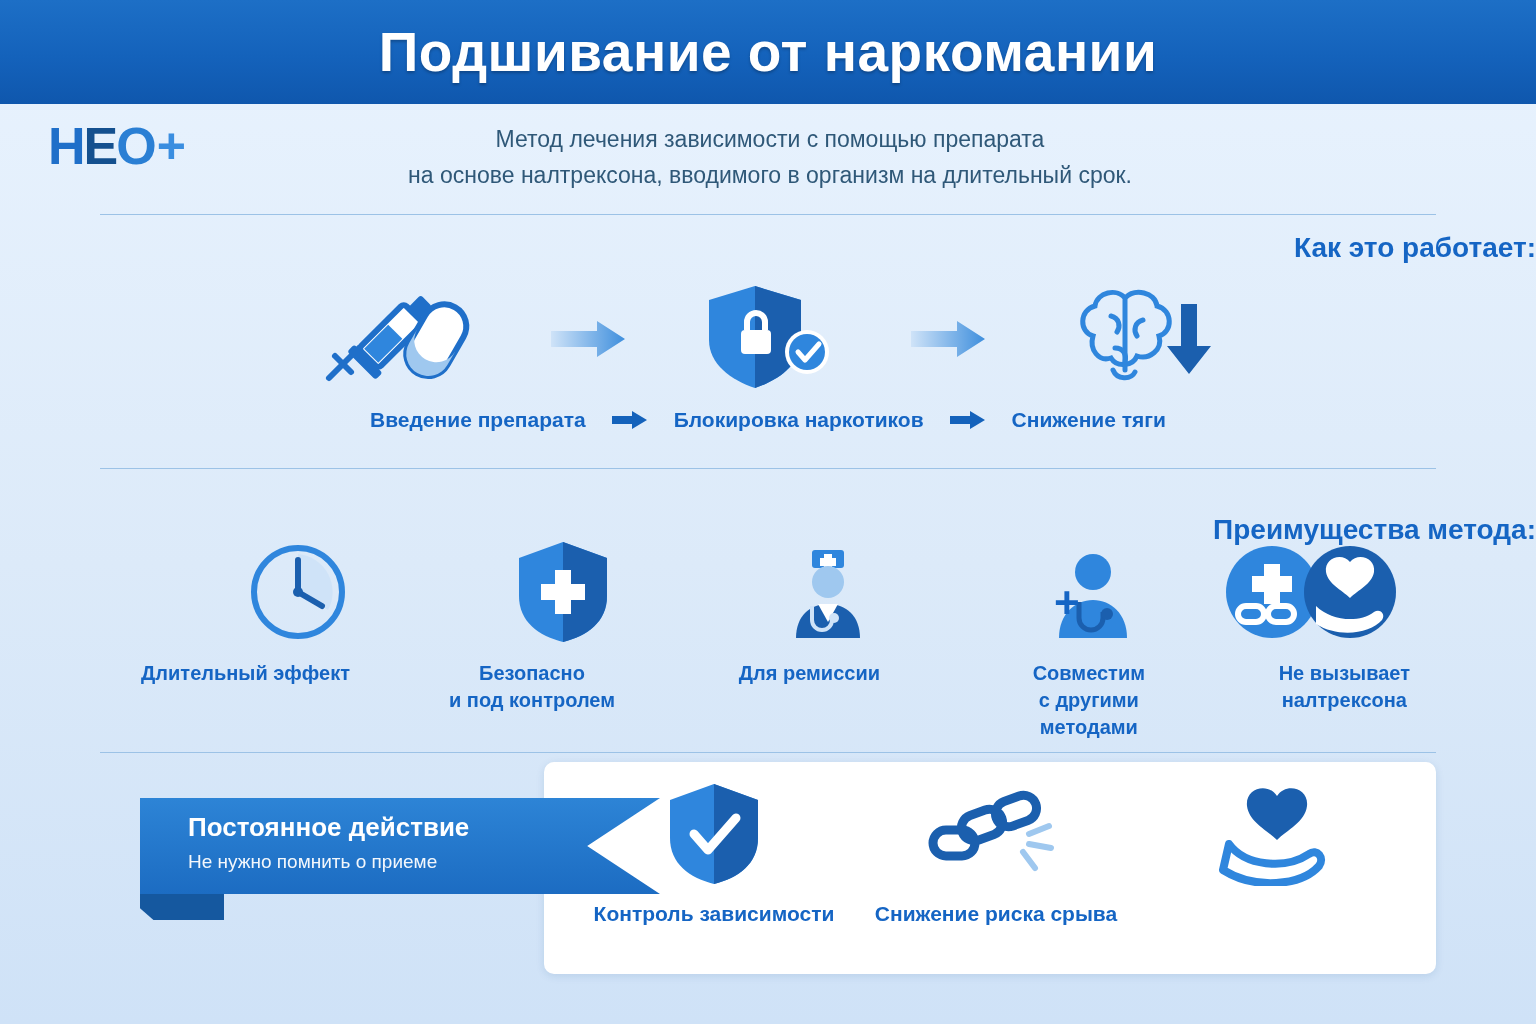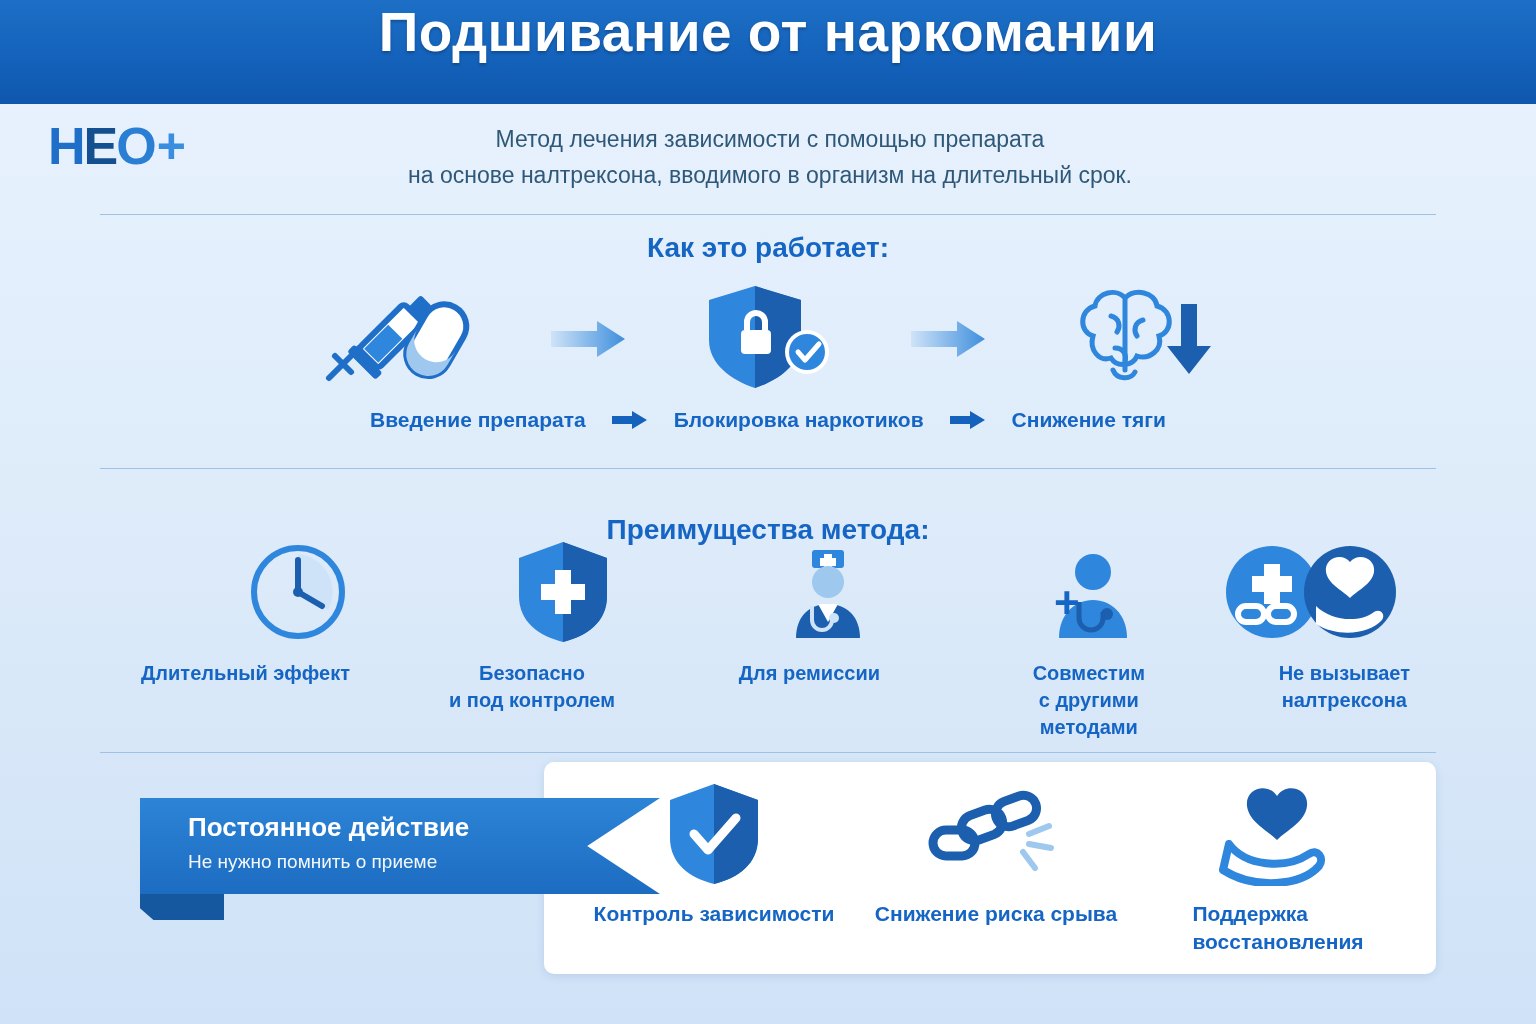--- a/index.html
+++ b/index.html
@@ -22,21 +22,21 @@
   }
 
   
   .header {
     position: absolute;
     left: 0; top: 0;
     width: 1536px;
     height: 104px;
     background: linear-gradient(180deg, #1d6fc6 0%, #1462bb 55%, #0f57ad 100%);
     display: flex;
-    align-items: flex-start;
+    align-items: center;
     justify-content: center;
   }
   .header h1 {
     margin: 0;
     color: #ffffff;
     font-size: 55px;
     font-weight: bold;
     letter-spacing: 0.5px;
     text-shadow: 0 2px 3px rgba(0,0,0,0.25);
   }
@@ -78,21 +78,21 @@
     left: 100px;
     width: 1336px;
     height: 1px;
     background: #9cc2e6;
   }
 
   
   .section-title {
     position: absolute;
     width: 1536px;
-    text-align: center;
+    text-align: right;
     color: #1565c4;
     font-size: 28px;
     font-weight: bold;
   }
 
   
   .flow-icons {
     position: absolute;
     left: 0; top: 278px;
     width: 1536px;
@@ -475,20 +475,16 @@
       </div>
     </div>
 
     <div class="bitem">
       <div class="icon-wrap">
         <svg width="130" height="104" viewBox="0 0 130 104">
           <path d="M64 14 c9 -14 32 -8 30 10 c-2 16 -20 24 -30 34 c-10 -10 -28 -18 -30 -34 c-2 -18 21 -24 30 -10 z" fill="#1b5fae"></path>
           <path d="M16 62 c16 22 56 26 80 10 c8 -6 16 4 10 12 c-18 20 -64 24 -96 4 z" fill="none" stroke="#2f86dd" stroke-width="8" stroke-linejoin="round"></path>
         </svg>
       </div>
-      <div class="cap">
-        <div>Поддержка</div>
-        <div>восстановления</div>
-      </div>
     </div>
   </div>
 
 </div>
 
 </body></html>

